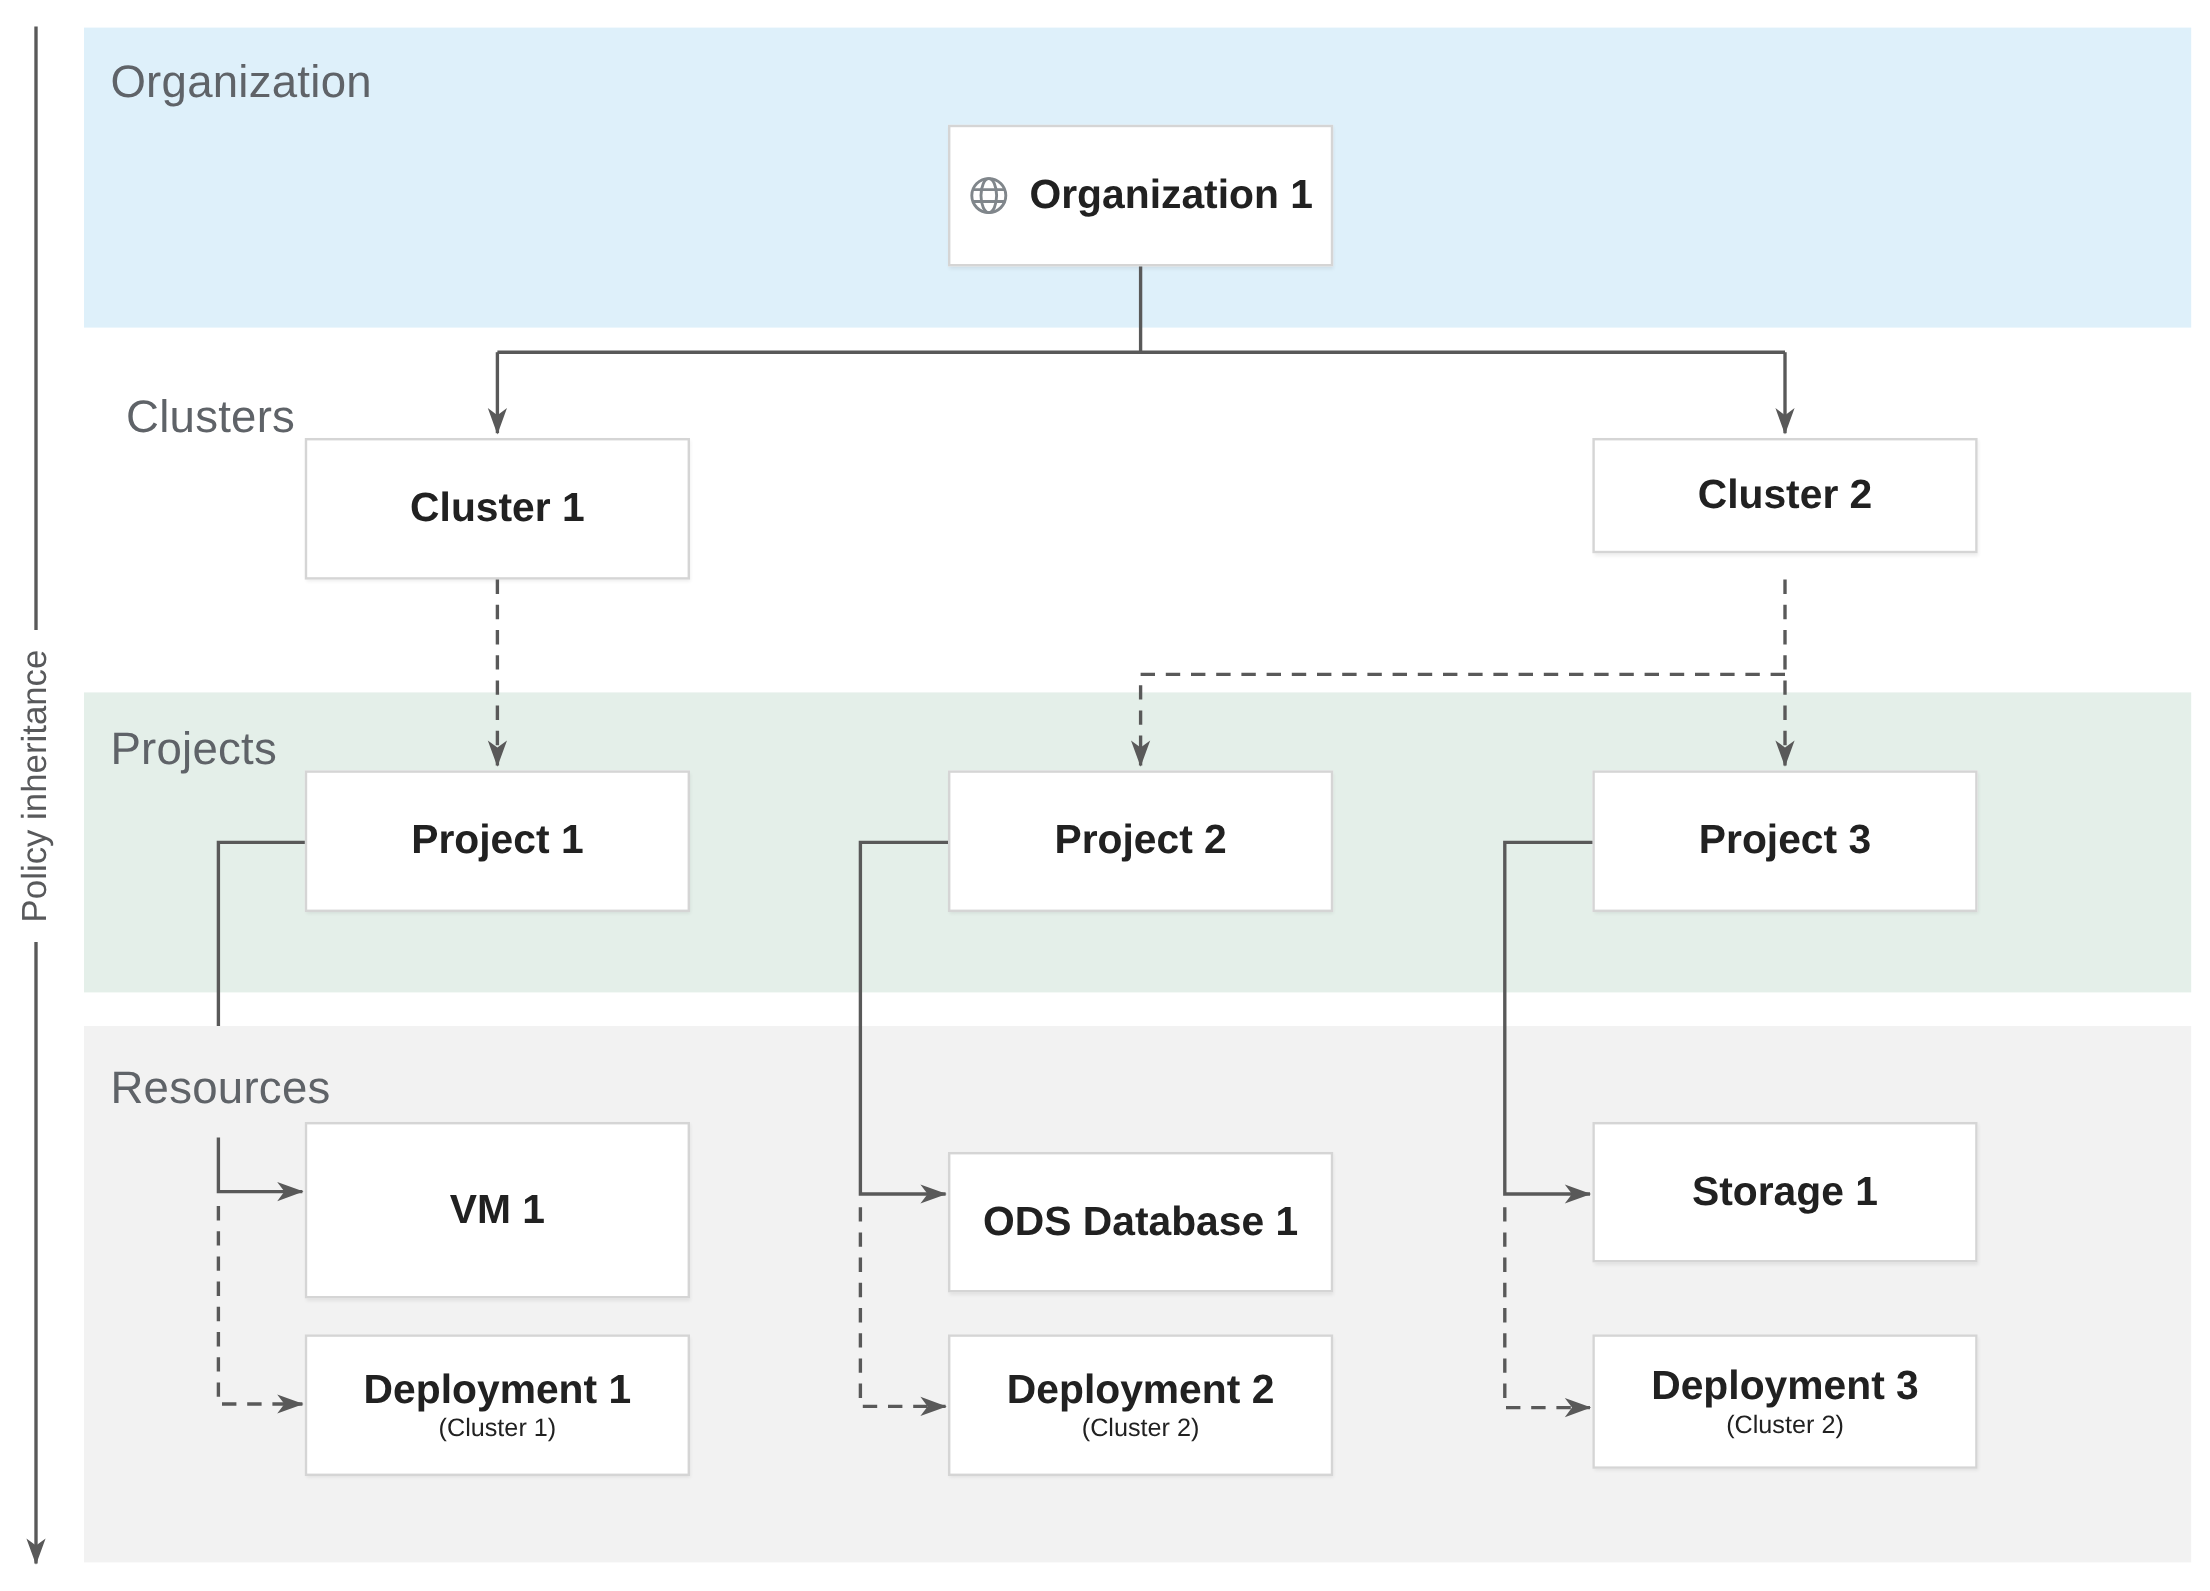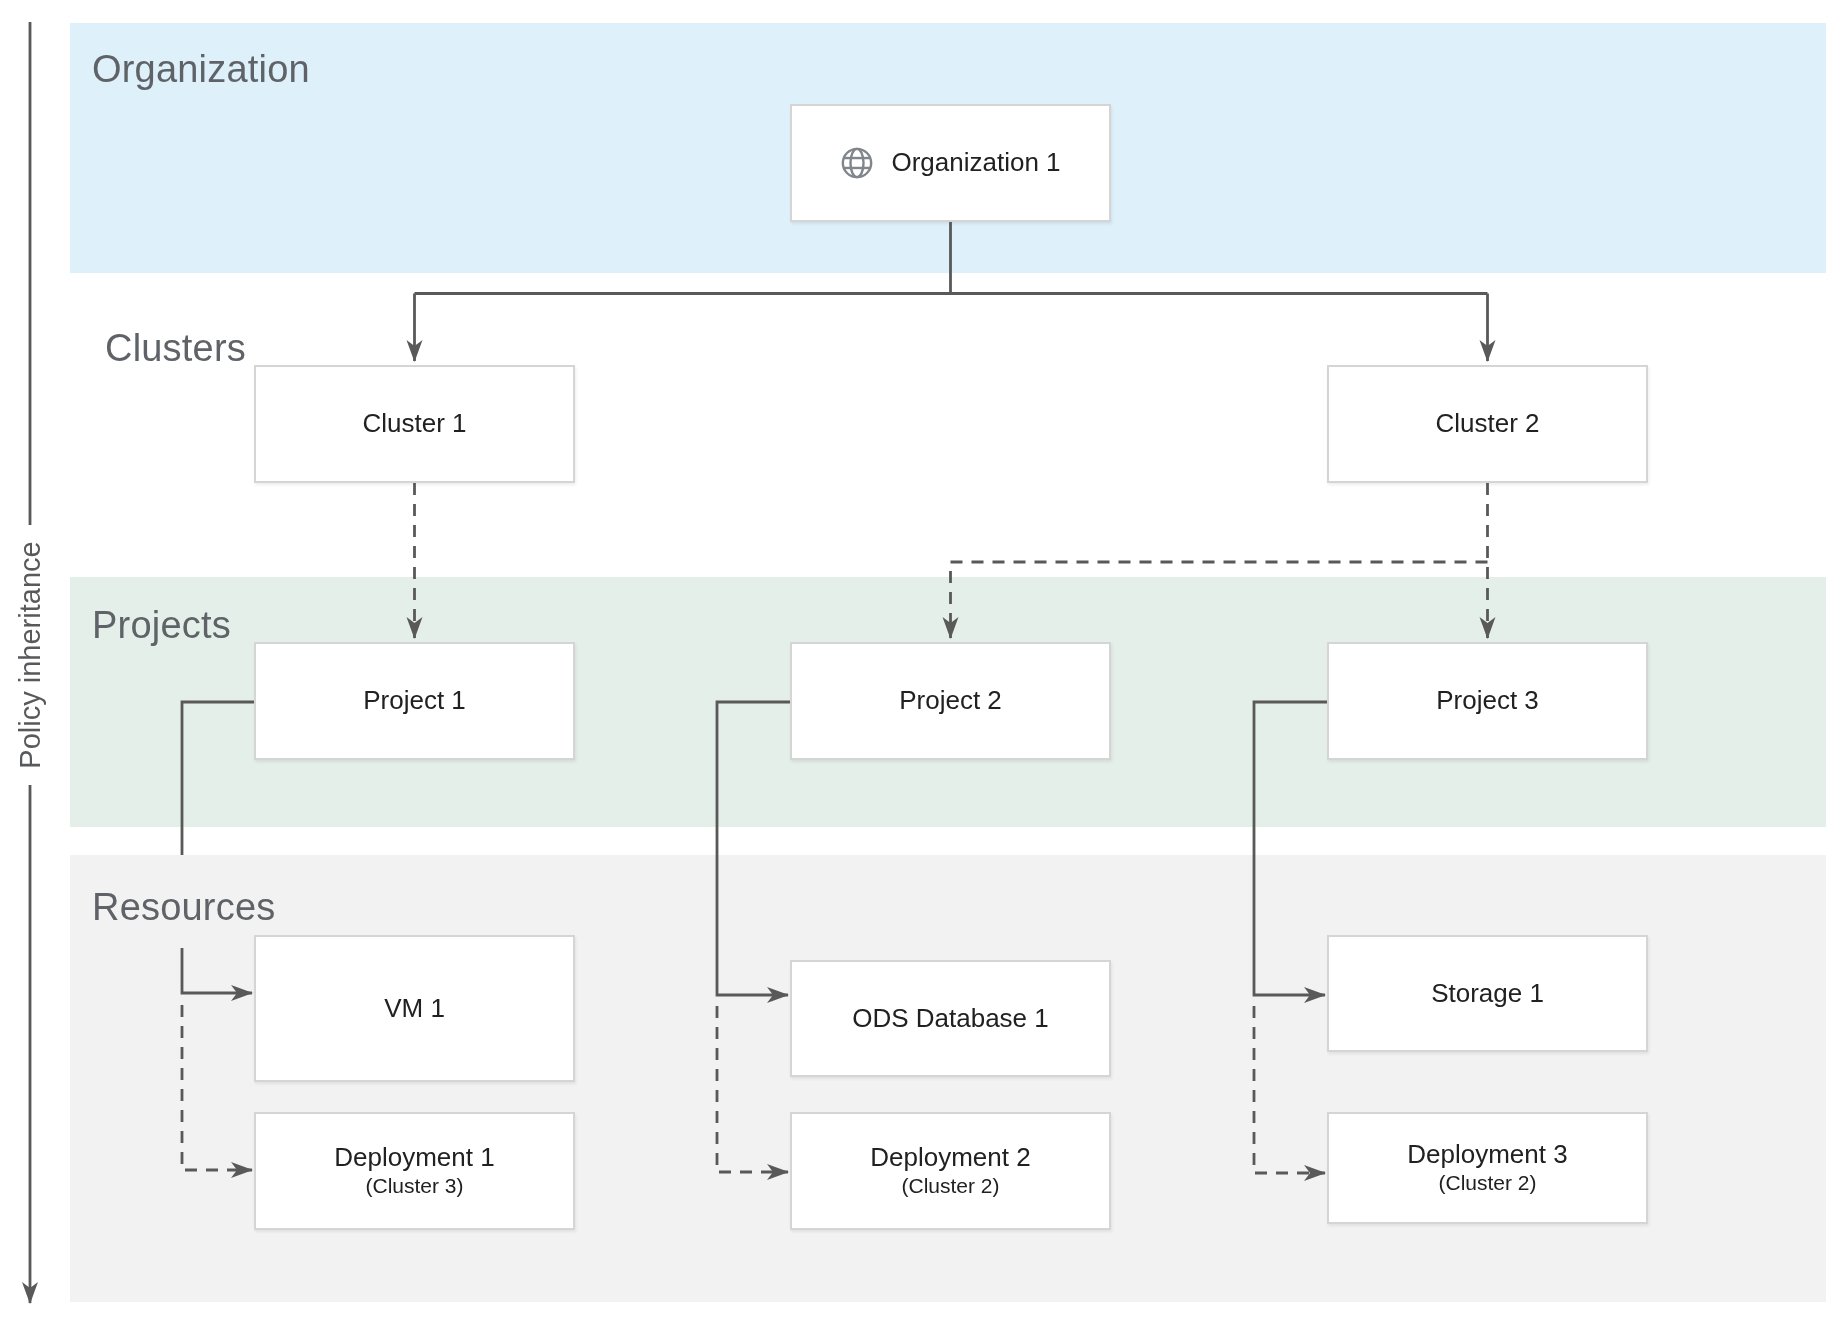--- a/index.html
+++ b/index.html
@@ -19,27 +19,27 @@
   .lbl-organization{left:92px;top:50px;}
   .lbl-clusters{left:105px;top:329px;}
   .lbl-projects{left:92px;top:606px;}
   .lbl-resources{left:92px;top:888px;}
   .node{
     position:absolute;width:321px;background:#ffffff;
     border:2px solid #d5d5d5;box-sizing:border-box;
     display:flex;align-items:center;justify-content:center;
     box-shadow:1px 2px 3px rgba(0,0,0,0.07);
   }
-  .node-label{font-size:26px;color:#212121;line-height:1.15;text-align:right;}
+  .node-label{font-size:34px;color:#212121;line-height:1.15;text-align:right;font-weight:bold;}
   .node-sublabel{font-size:21px;color:#212121;line-height:1.2;text-align:center;}
   .stack{display:flex;flex-direction:column;align-items:center;}
   .row-icon{display:flex;flex-direction:row;align-items:center;gap:17px;}
   .n-org1{left:790px;top:104px;height:118px;}
   .n-cluster1{left:254px;top:365px;height:118px;}
-  .n-cluster2{left:1327px;top:365px;height:118px;}
+  .n-cluster2{left:1327px;top:365px;height:96px;}
   .n-project1{left:254px;top:642px;height:118px;}
   .n-project2{left:790px;top:642px;height:118px;}
   .n-project3{left:1327px;top:642px;height:118px;}
   .n-vm1{left:254px;top:935px;height:147px;}
   .n-ods{left:790px;top:939px;height:117px;margin-top:21px;}
   .n-storage1{left:1327px;top:935px;height:117px;}
   .n-dep1{left:254px;top:1112px;height:118px;}
   .n-dep2{left:790px;top:1112px;height:118px;}
   .n-dep3{left:1327px;top:1112px;height:112px;}
   .connector-layer{
@@ -104,21 +104,21 @@
   <div class="node n-ods">
     <span class="node-label">ODS Database 1</span>
   </div>
   <div class="node n-storage1">
     <span class="node-label">Storage 1</span>
   </div>
 
   <div class="node n-dep1">
     <div class="stack">
       <span class="node-label">Deployment 1</span>
-      <span class="node-sublabel">(Cluster 3)</span>
+      <span class="node-sublabel">(Cluster 1)</span>
     </div>
   </div>
   <div class="node n-dep2">
     <div class="stack">
       <span class="node-label">Deployment 2</span>
       <span class="node-sublabel">(Cluster 2)</span>
     </div>
   </div>
   <div class="node n-dep3">
     <div class="stack">

